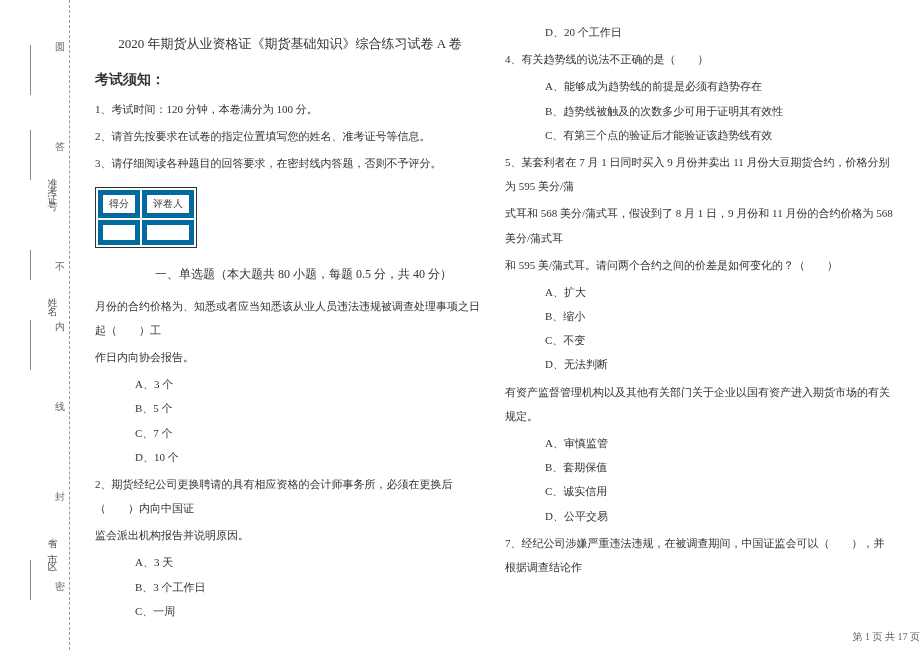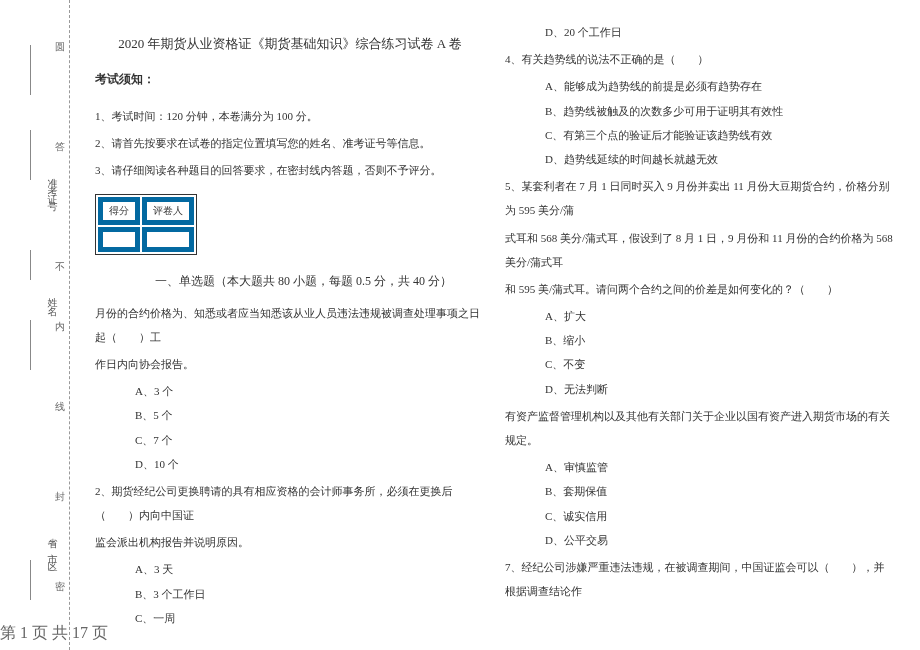--- a/index.html
+++ b/index.html
@@ -71,22 +71,22 @@
       padding: 0 10px;
     }
     .title {
       text-align: center;
       font-weight: normal;
       font-size: 13px;
       margin: 15px 0 18px 0;
     }
     .section-title {
       font-weight: bold;
-      font-size: 12px;
-      margin: 16px 0;
+      font-size: 14px;
+      margin: 8px 0;
       font-family: Liberation Mono, monospace;
     }
     .line {
       line-height: 2.2;
       margin: 3px 0;
     }
     .score-box {
       border: 1px solid #333;
       display: inline-block;
       margin: 8px 0;
@@ -105,22 +105,22 @@
       margin-left: 60px;
     }
     .option {
       margin-left: 40px;
       line-height: 2.2;
     }
     .footer {
       position: absolute;
       bottom: 6px;
       width: 100%;
-      text-align: left;
-      font-size: 16px;
+      text-align: right;
+      font-size: 10px;
       color: #666;
     }
   </style>
 </head>
 <body>
 
 <div class="page">
 
   <div class="binding-margin">
     <span class="seal-char sc-1">圆</span>
@@ -183,21 +183,20 @@
       
     </div>
 
     <div class="column">
       <div class="option">D、20 个工作日</div>
 
       <div class="line">4、有关趋势线的说法不正确的是（　　）</div>
       <div class="option">A、能够成为趋势线的前提是必须有趋势存在</div>
       <div class="option">B、趋势线被触及的次数多少可用于证明其有效性</div>
       <div class="option">C、有第三个点的验证后才能验证该趋势线有效</div>
-      <div class="option">D、趋势线延续的时间越长就越无效</div>
 
       <div class="line">5、某套利者在 7 月 1 日同时买入 9 月份并卖出 11 月份大豆期货合约，价格分别为 595 美分/蒲</div>
       <div class="line">式耳和 568 美分/蒲式耳，假设到了 8 月 1 日，9 月份和 11 月份的合约价格为 568 美分/蒲式耳</div>
       <div class="line">和 595 美/蒲式耳。请问两个合约之间的价差是如何变化的？（　　）</div>
       <div class="option">A、扩大</div>
       <div class="option">B、缩小</div>
       <div class="option">C、不变</div>
       <div class="option">D、无法判断</div>
 
       <div class="line">有资产监督管理机构以及其他有关部门关于企业以国有资产进入期货市场的有关规定。</div>

